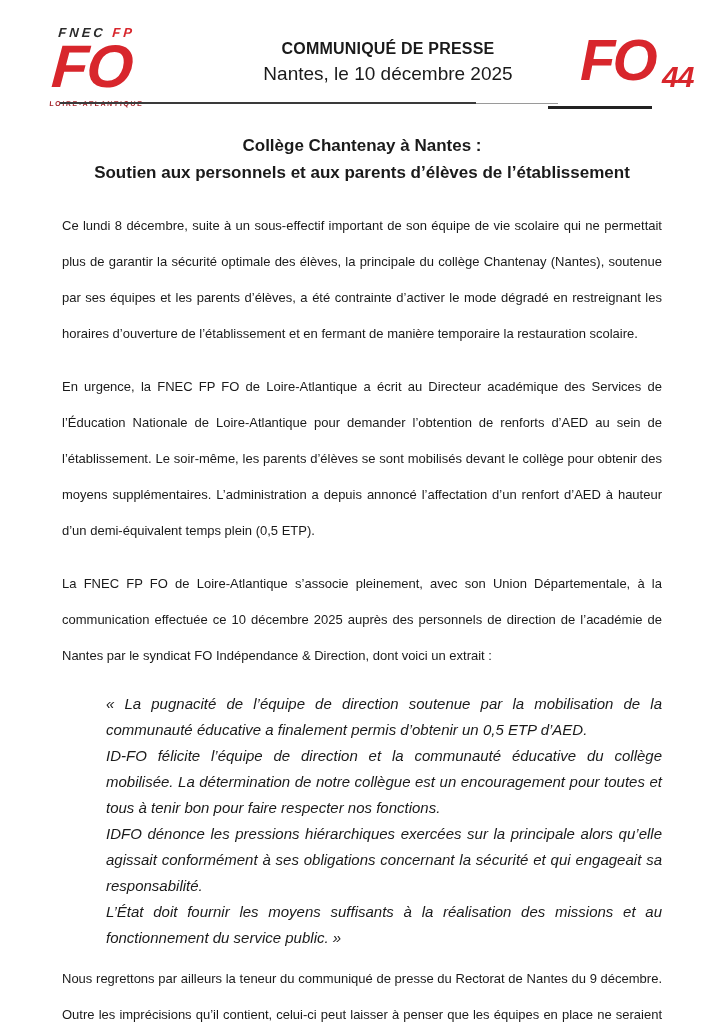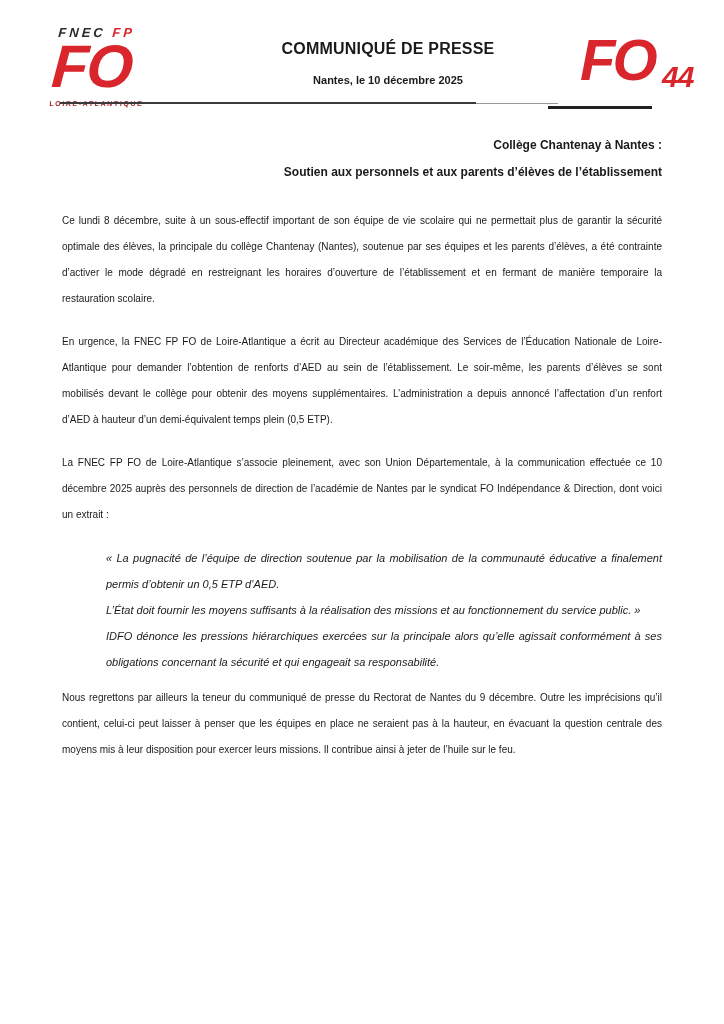--- a/index.html
+++ b/index.html
@@ -32,21 +32,21 @@
   .logo-left .logo-fo {
     font-size: 60px; font-weight: 700; font-style: italic;
     color: var(--logo-red); letter-spacing: -2px; margin-top: -2px;
   }
   .logo-left .logo-sub {
     font-size: 7px; font-weight: 700; color: var(--logo-dark-red);
     letter-spacing: 1.6px; margin-top: 3px; white-space: nowrap;
   }
   .header-center { text-align: center; padding-top: 14px; flex: 1; }
   .press-title { font-size: 16px; font-weight: 700; letter-spacing: 0.2px; }
-  .dateline { font-size: 11px; font-weight: 700; margin-top: 16px; }
+  .dateline { font-size: 19px; font-weight: 400; margin-top: 5px; }
   .logo-right { position: relative; width: 92px; height: 78px; }
   .logo-right .fo44-fo {
     position: absolute; top: 0; left: 6px;
     font-size: 58px; font-weight: 700; font-style: italic;
     color: var(--logo-red); letter-spacing: -3px;
   }
   .logo-right .fo44-44 {
     position: absolute; top: 34px; left: 44px;
     font-size: 30px; font-weight: 700; font-style: italic;
     color: var(--logo-red); letter-spacing: -1px; margin-left: 44px;
@@ -59,30 +59,30 @@
   }
   .header-divider .seg-thin {
     position: absolute; left: 476px; top: 5px; width: 82px; height: 1px; background: #9a9a9a;
   }
   .header-divider .seg-right {
     position: absolute; left: 548px; top: 8px; width: 104px; height: 3px; background: #222222;
   }
 
   
   .main { padding: 6px 62px 0 62px; }
-  .doc-title { text-align: right; font-weight: 700; font-size: 12px; line-height: 27px; margin: 14px 0 22px 0; }
+  .doc-title { text-align: center; font-weight: 700; font-size: 17px; line-height: 27px; margin: 14px 0 22px 0; }
   .doc-title .t-line { display: block; }
 
   .main p.body-par {
-    font-size: 10px; line-height: 26px; text-align: justify;
+    font-size: 13px; line-height: 36px; text-align: justify;
     margin: 0 0 17px 0;
   }
   .quote-block { margin: 0 0 10px 44px; }
   .quote-block p {
-    font-size: 11px; line-height: 26px; text-align: justify;
+    font-size: 15px; line-height: 26px; text-align: justify;
     font-style: italic; margin: 0;
   }
 </style>
 </head>
 <body>
 
 <div class="page">
 
   <header class="header">
     <div class="logo-left">
@@ -116,21 +116,22 @@
       <span class="t-line">Collège Chantenay à Nantes :</span>
       <span class="t-line">Soutien aux personnels et aux parents d’élèves de l’établissement</span>
     </h1>
 
     <p class="body-par">Ce lundi 8 décembre, suite à un sous-effectif important de son équipe de vie scolaire qui ne permettait plus de garantir la sécurité optimale des élèves, la principale du collège Chantenay (Nantes), soutenue par ses équipes et les parents d’élèves, a été contrainte d’activer le mode dégradé en restreignant les horaires d’ouverture de l’établissement et en fermant de manière temporaire la restauration scolaire.</p>
     <p class="body-par">En urgence, la FNEC FP FO de Loire-Atlantique a écrit au Directeur académique des Services de l’Éducation Nationale de Loire-Atlantique pour demander l’obtention de renforts d’AED au sein de l’établissement. Le soir-même, les parents d’élèves se sont mobilisés devant le collège pour obtenir des moyens supplémentaires. L’administration a depuis annoncé l’affectation d’un renfort d’AED à hauteur d’un demi-équivalent temps plein (0,5 ETP).</p>
     <p class="body-par">La FNEC FP FO de Loire-Atlantique s’associe pleinement, avec son Union Départementale, à la communication effectuée ce 10 décembre 2025 auprès des personnels de direction de l’académie de Nantes par le syndicat FO Indépendance &amp; Direction, dont voici un extrait :</p>
 
     <blockquote class="quote-block">
       <p>« La pugnacité de l’équipe de direction soutenue par la mobilisation de la communauté éducative a finalement permis d’obtenir un 0,5 ETP d’AED.</p>
+      <p>ID-FO félicite l’équipe de direction et la communauté éducative du collège mobilisée. La détermination de notre collègue est un encouragement pour toutes et tous à tenir bon pour faire respecter nos fonctions.</p>
+      <p>IDFO dénonce les pressions hiérarchiques exercées sur la principale alors qu’elle agissait conformément à ses obligations concernant la sécurité et qui engageait sa responsabilité.</p>
       <p>L’État doit fournir les moyens suffisants à la réalisation des missions et au fonctionnement du service public. »</p>
-      <p>IDFO dénonce les pressions hiérarchiques exercées sur la principale alors qu’elle agissait conformément à ses obligations concernant la sécurité et qui engageait sa responsabilité.</p>
     </blockquote>
 
     <p class="body-par">Nous regrettons par ailleurs la teneur du communiqué de presse du Rectorat de Nantes du 9 décembre. Outre les imprécisions qu’il contient, celui-ci peut laisser à penser que les équipes en place ne seraient pas à la hauteur, en évacuant la question centrale des moyens mis à leur disposition pour exercer leurs missions. Il contribue ainsi à jeter de l’huile sur le feu.</p>
 
   </main>
 
 </div>
 
 </body></html>

